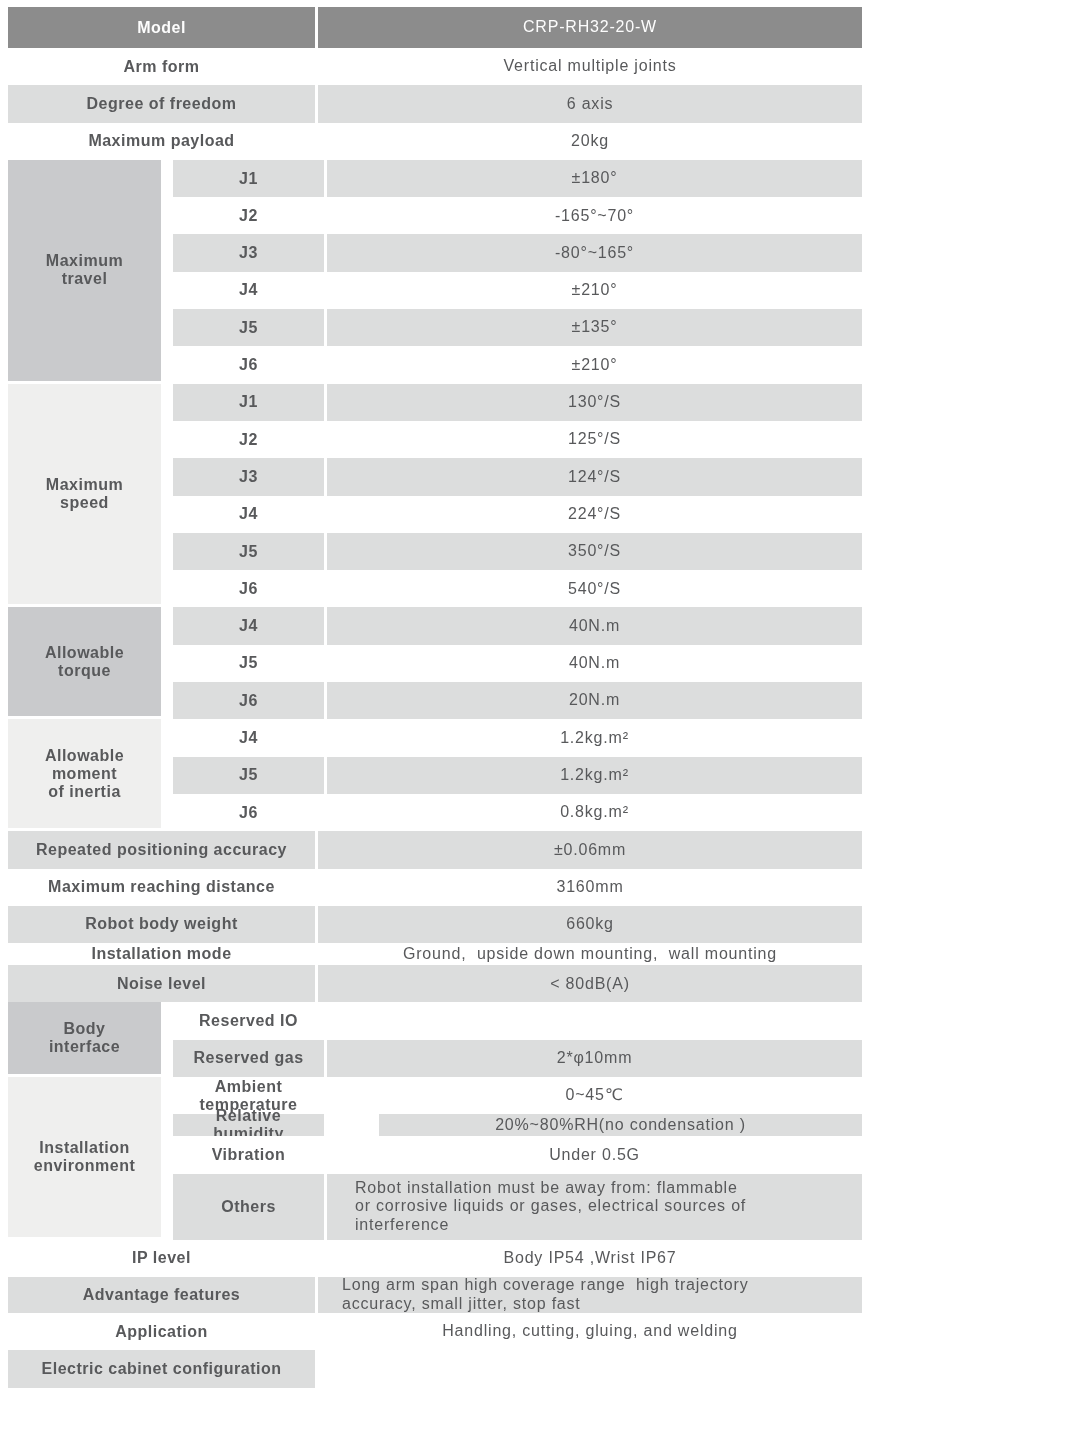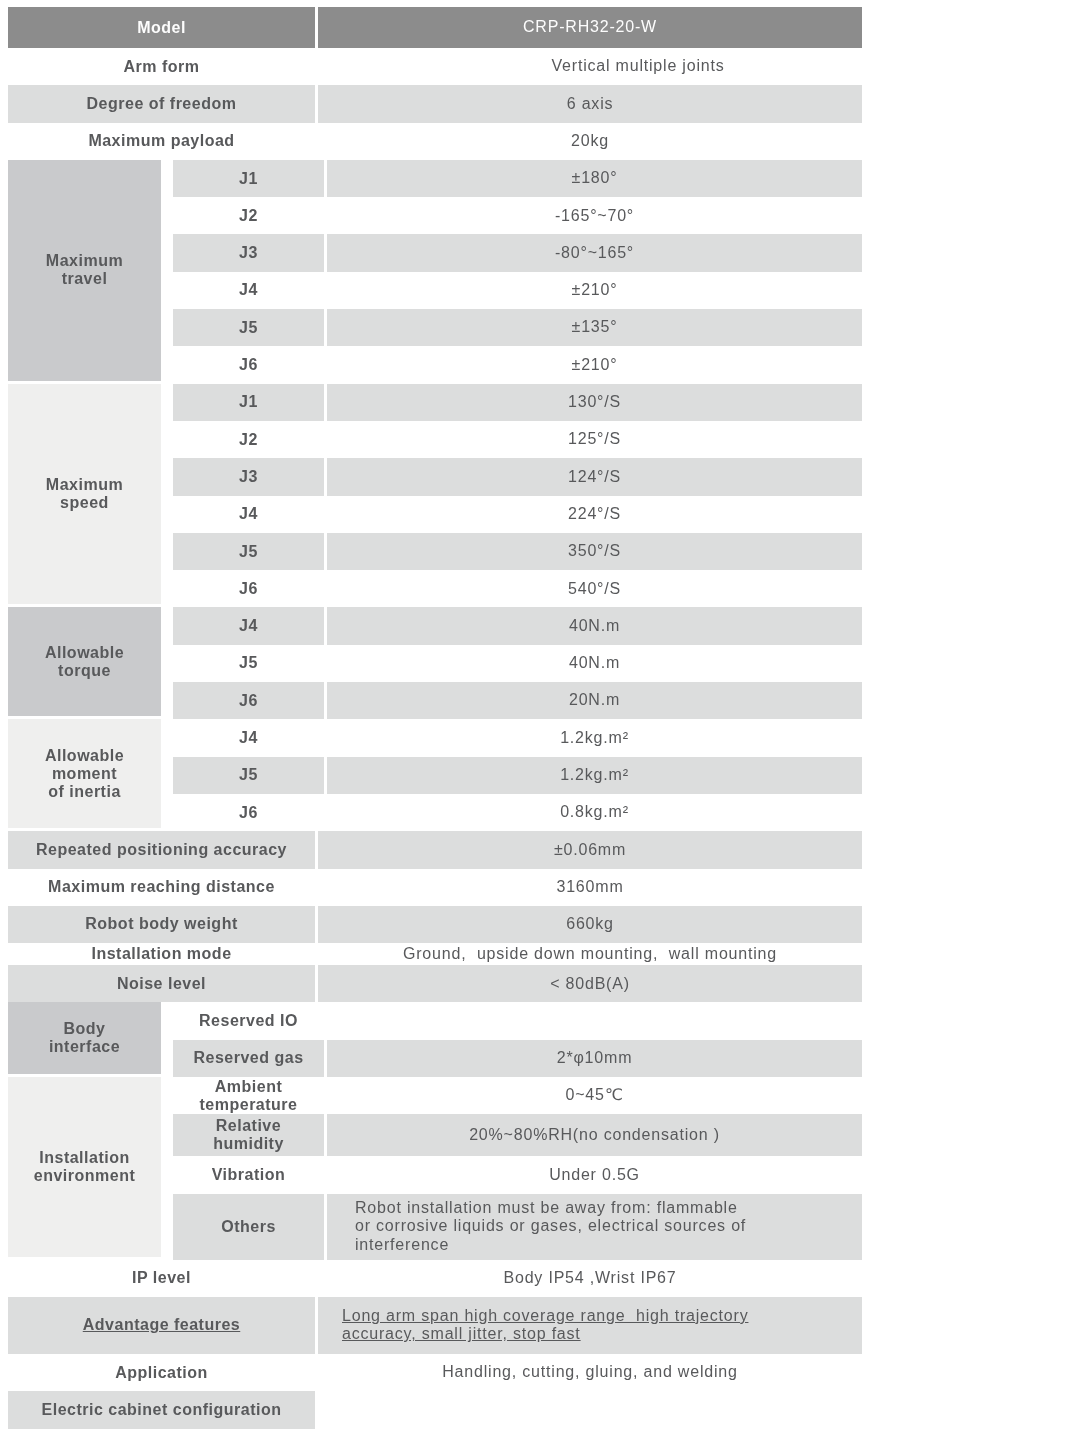--- a/index.html
+++ b/index.html
@@ -74,21 +74,21 @@
 </head>
 <body>
 
 <div class="spec-table">
   <div class="row header-row">
     <div class="cell label-full header-cell">Model</div>
     <div class="gutter"></div>
     <div class="cell value header-cell">CRP-RH32-20-W</div>
   </div>
   <div id="table-body">
-      <div class="row" style="height: 37.3px; gap: 48px;">
+      <div class="row" style="height: 37.3px;">
         <div class="cell label-full bg-white">Arm form</div>
         <div class="gutter"></div>
         <div class="cell value bg-white">Vertical multiple joints</div>
       </div>
       <div class="row" style="height: 37.3px;">
         <div class="cell label-full bg-shade">Degree of freedom</div>
         <div class="gutter"></div>
         <div class="cell value bg-shade">6 axis</div>
       </div>
       <div class="row" style="height: 37.3px;">
@@ -254,21 +254,21 @@
       <div class="section">
         <div class="group-cell shade-light">Installation
 environment</div>
         <div class="section-rows">
           <div class="row" style="height: 37.3px;">
             <div class="cell j-cell bg-white">Ambient
 temperature</div>
             <div class="gutter"></div>
             <div class="cell value bg-white">0~45℃</div>
           </div>
-          <div class="row" style="height: 42px;">
+          <div class="row" style="height: 22px; gap: 26px;">
             <div class="cell j-cell bg-shade">Relative
 humidity</div>
             <div class="gutter"></div>
             <div class="cell value bg-shade">20%~80%RH(no condensation )</div>
           </div>
           <div class="row" style="height: 37.3px;">
             <div class="cell j-cell bg-white">Vibration</div>
             <div class="gutter"></div>
             <div class="cell value bg-white">Under 0.5G</div>
           </div>
@@ -279,21 +279,21 @@
 or corrosive liquids or gases, electrical sources of
 interference</div>
           </div>
         </div>
       </div>
       <div class="row" style="height: 37.3px;">
         <div class="cell label-full bg-white">IP level</div>
         <div class="gutter"></div>
         <div class="cell value bg-white">Body IP54 ,Wrist IP67</div>
       </div>
-      <div class="row" style="height: 57px; text-decoration: underline;">
+      <div class="row" style="height: 36px;">
         <div class="cell label-full bg-shade">Advantage features</div>
         <div class="gutter"></div>
         <div class="cell value bg-shade left" style="padding-left: 24px;">Long arm span high coverage range  high trajectory
 accuracy, small jitter, stop fast</div>
       </div>
       <div class="row" style="height: 37.3px;">
         <div class="cell label-full bg-white">Application</div>
         <div class="gutter"></div>
         <div class="cell value bg-white">Handling, cutting, gluing, and welding</div>
       </div>

